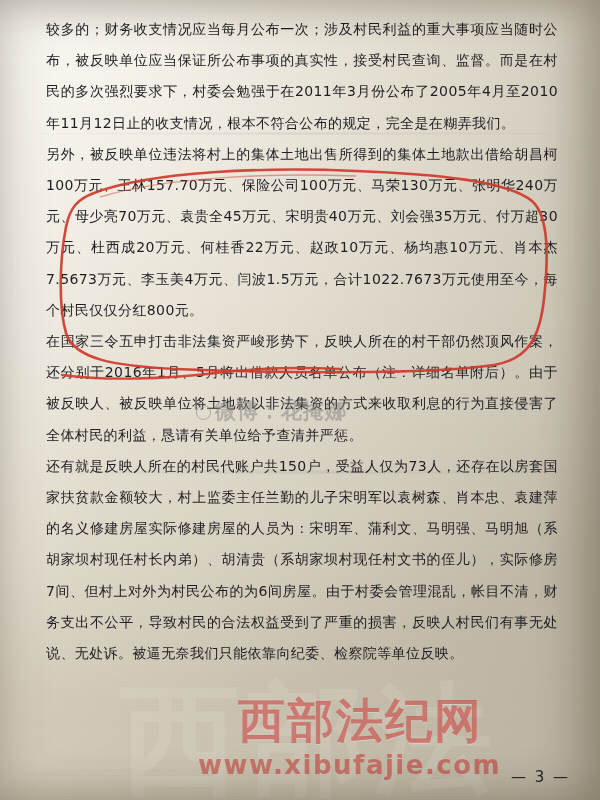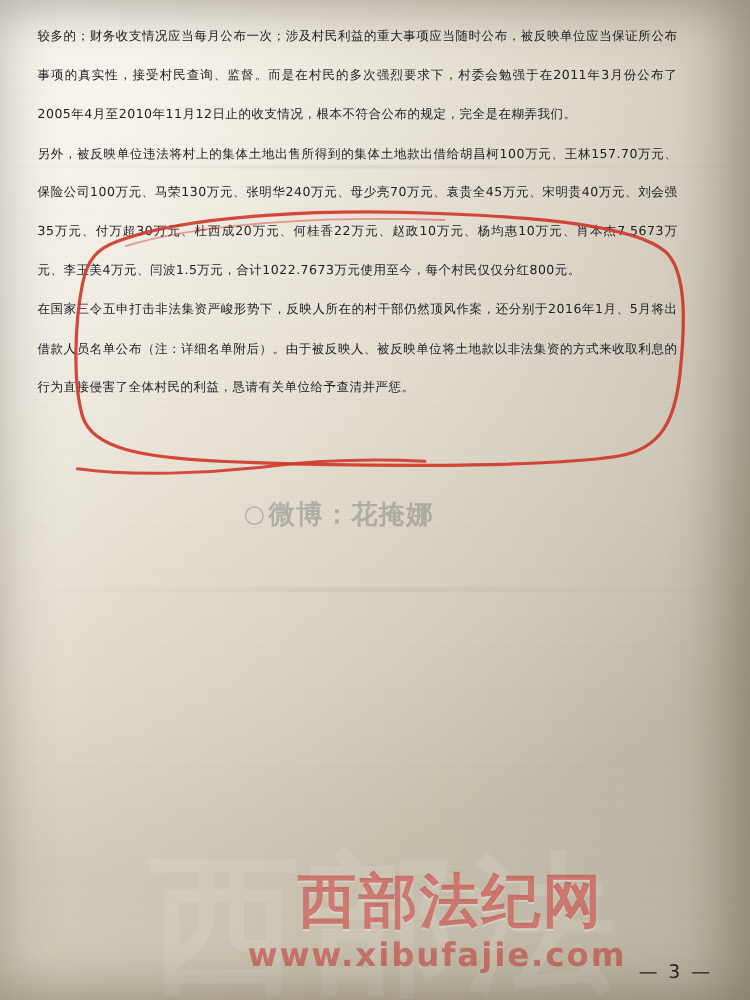--- a/index.html
+++ b/index.html
@@ -34,26 +34,26 @@
   #edge-shadow {
     position: absolute;
     inset: 0;
     pointer-events: none;
     box-shadow: inset 0 0 48px rgba(60,50,30,0.30), inset -26px 0 40px rgba(60,50,30,0.18);
   }
 
   
   #doc-text {
     position: absolute;
-    left: 30px;
+    left: 46px;
     top: 14px;
     width: 512px;
     color: #1d1d22;
     font-family: "DejaVu Sans", sans-serif;
-    font-size: 10px;
+    font-size: 14px;
     line-height: 31.2px;
     text-align: justify;
     text-justify: inter-character;
     letter-spacing: 0.4px;
     white-space: normal;
   }
   #doc-text p {
     margin: 0;
     text-indent: 0;
   }
@@ -152,20 +152,21 @@
   <div id="paper-bg"></div>
   <div id="paper-grain"></div>
 
   <div class="crease" style="left:0;top:132px;width:600px;height:3px;"></div>
   <div class="crease" style="left:0;top:470px;width:600px;height:4px;"></div>
 
   <div id="doc-text">
     <p class="ind">较多的；财务收支情况应当每月公布一次；涉及村民利益的重大事项应当随时公布，被反映单位应当保证所公布事项的真实性，接受村民查询、监督。而是在村民的多次强烈要求下，村委会勉强于在2011年3月份公布了2005年4月至2010年11月12日止的收支情况，根本不符合公布的规定，完全是在糊弄我们。</p>
     <p class="ind">另外，被反映单位违法将村上的集体土地出售所得到的集体土地款出借给胡昌柯100万元、王林157.70万元、保险公司100万元、马荣130万元、张明华240万元、母少亮70万元、袁贵全45万元、宋明贵40万元、刘会强35万元、付万超30万元、杜西成20万元、何桂香22万元、赵政10万元、杨均惠10万元、肖本杰7.5673万元、李玉美4万元、闫波1.5万元，合计1022.7673万元使用至今，每个村民仅仅分红800元。</p>
     <p>在国家三令五申打击非法集资严峻形势下，反映人所在的村干部仍然顶风作案，还分别于2016年1月、5月将出借款人员名单公布（注：详细名单附后）。由于被反映人、被反映单位将土地款以非法集资的方式来收取利息的行为直接侵害了全体村民的利益，恳请有关单位给予查清并严惩。</p>
+    <p class="ind">还有就是反映人所在的村民代账户共150户，受益人仅为73人，还存在以房套国家扶贫款金额较大，村上监委主任兰勤的儿子宋明军以袁树森、肖本忠、袁建萍的名义修建房屋实际修建房屋的人员为：宋明军、蒲利文、马明强、马明旭（系胡家坝村现任村长内弟）、胡清贵（系胡家坝村现任村文书的侄儿），实际修房7间、但村上对外为村民公布的为6间房屋。由于村委会管理混乱，帐目不清，财务支出不公平，导致村民的合法权益受到了严重的损害，反映人村民们有事无处说、无处诉。被逼无奈我们只能依靠向纪委、检察院等单位反映。</p>
   </div>
 
   <svg id="red-ellipse" viewBox="0 0 500 212" xmlns="http://www.w3.org/2000/svg">
     <path d="M 38 28
              C 96 6, 210 2, 300 6
              C 380 9, 452 16, 476 36
              C 494 52, 492 96, 488 134
              C 484 170, 474 194, 438 200
              C 372 210, 210 208, 120 204
              C 58 201, 18 194, 10 168

